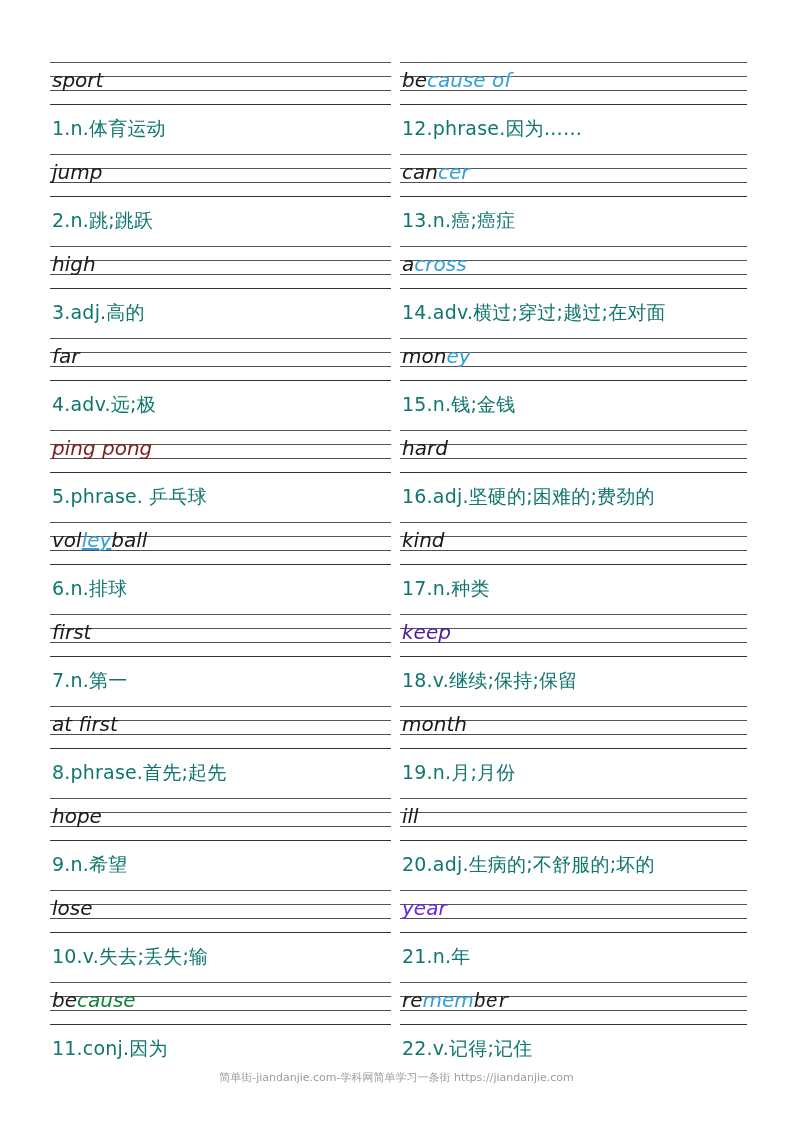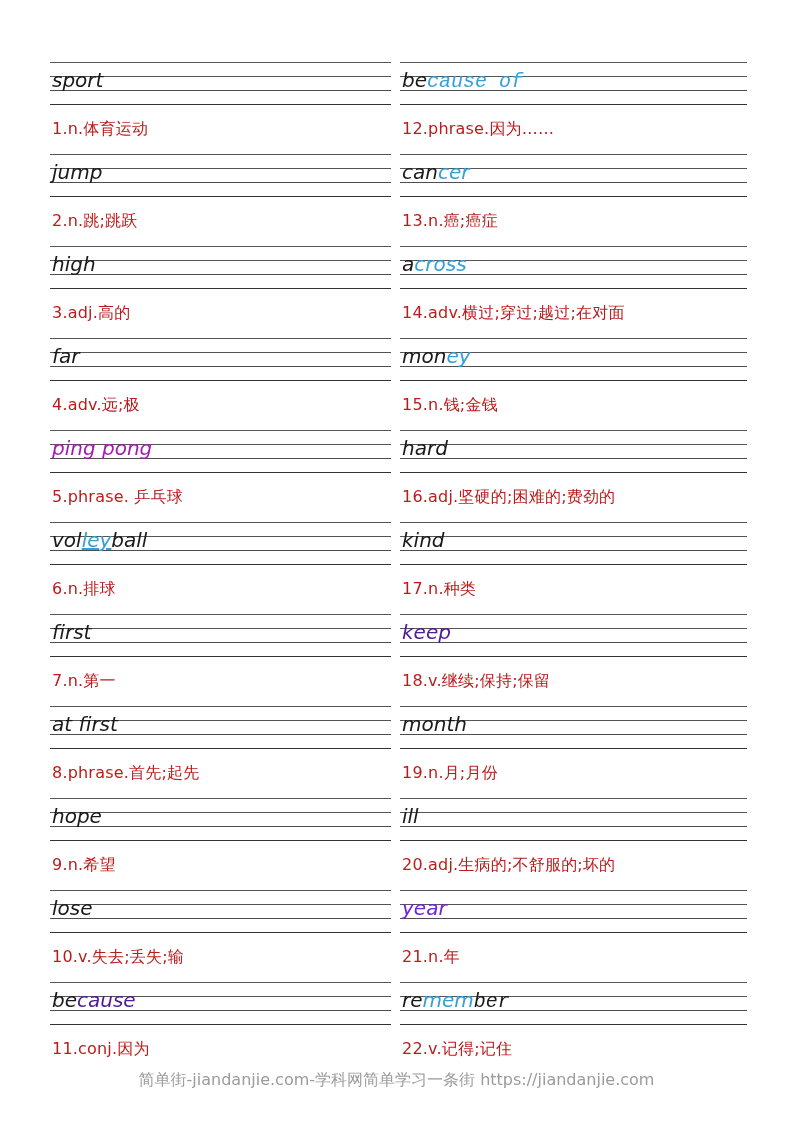--- a/index.html
+++ b/index.html
@@ -35,30 +35,30 @@
     position: absolute; left: 2px; top: 5px;
     font-style: italic;
     font-size: 20px; line-height: 27px;
     white-space: pre;
     color: #1a1a1a;
     z-index: 2;
   }
   .definition {
     height: 50px;
     display: flex; align-items: center;
-    font-size: 16px;
-    color: #b91c1c;
+    font-size: 19px;
+    color: #0f766e;
     padding-left: 2px;
     letter-spacing: 0.2px;
   }
   .page-footer {
     position: absolute;
     left: 0; top: 1070px; width: 793px;
     text-align: center;
-    font-size: 16px;
+    font-size: 11px;
     color: #9b9b9b;
   }
 </style>
 </head>
 <body>
 
 <main class="sheet" id="rows">
   <div class="vrow">
     <div class="cell">
       <div class="word-grid">
@@ -69,21 +69,21 @@
         <div class="word"><span style="color: rgb(26, 26, 26);">sport</span></div>
       </div>
       <div class="definition">1.n.体育运动</div>
     </div>
     <div class="cell">
       <div class="word-grid">
         <div class="wline l1"></div>
         <div class="wline l2"></div>
         <div class="wline l3"></div>
         <div class="wline l4"></div>
-        <div class="word"><span style="color: rgb(26, 26, 26);">be</span><span style="color: rgb(53, 159, 216); font-family: Liberation Mono, monospace;">cause of</span></div>
+        <div class="word"><span style="color: rgb(26, 26, 26);">be</span><span style="color: rgb(53, 159, 216);">cause of</span></div>
       </div>
       <div class="definition">12.phrase.因为……</div>
     </div>
   </div>
 
   <div class="vrow">
     <div class="cell">
       <div class="word-grid">
         <div class="wline l1"></div>
         <div class="wline l2"></div>
@@ -151,21 +151,21 @@
     </div>
   </div>
 
   <div class="vrow">
     <div class="cell">
       <div class="word-grid">
         <div class="wline l1"></div>
         <div class="wline l2"></div>
         <div class="wline l3"></div>
         <div class="wline l4"></div>
-        <div class="word"><span style="color: #a21caf;">ping pong</span></div>
+        <div class="word"><span style="color: #7f1d1d;">ping pong</span></div>
       </div>
       <div class="definition">5.phrase. 乒乓球</div>
     </div>
     <div class="cell">
       <div class="word-grid">
         <div class="wline l1"></div>
         <div class="wline l2"></div>
         <div class="wline l3"></div>
         <div class="wline l4"></div>
         <div class="word"><span style="color: rgb(26, 26, 26);">hard</span></div>
@@ -289,21 +289,21 @@
     </div>
   </div>
 
   <div class="vrow">
     <div class="cell">
       <div class="word-grid">
         <div class="wline l1"></div>
         <div class="wline l2"></div>
         <div class="wline l3"></div>
         <div class="wline l4"></div>
-        <div class="word"><span style="color: rgb(26, 26, 26);">be</span><span style="color: #4c1d95; font-style: italic;">cause</span></div>
+        <div class="word"><span style="color: rgb(26, 26, 26);">be</span><span style="color: #15803d; font-style: italic;">cause</span></div>
       </div>
       <div class="definition">11.conj.因为</div>
     </div>
     <div class="cell">
       <div class="word-grid">
         <div class="wline l1"></div>
         <div class="wline l2"></div>
         <div class="wline l3"></div>
         <div class="wline l4"></div>
         <div class="word"><span style="color: rgb(26, 26, 26);">re</span><span style="color: rgb(53, 159, 216);">mem</span><span style="color: rgb(26, 26, 26); font-family: Liberation Mono, monospace;">ber</span></div>

